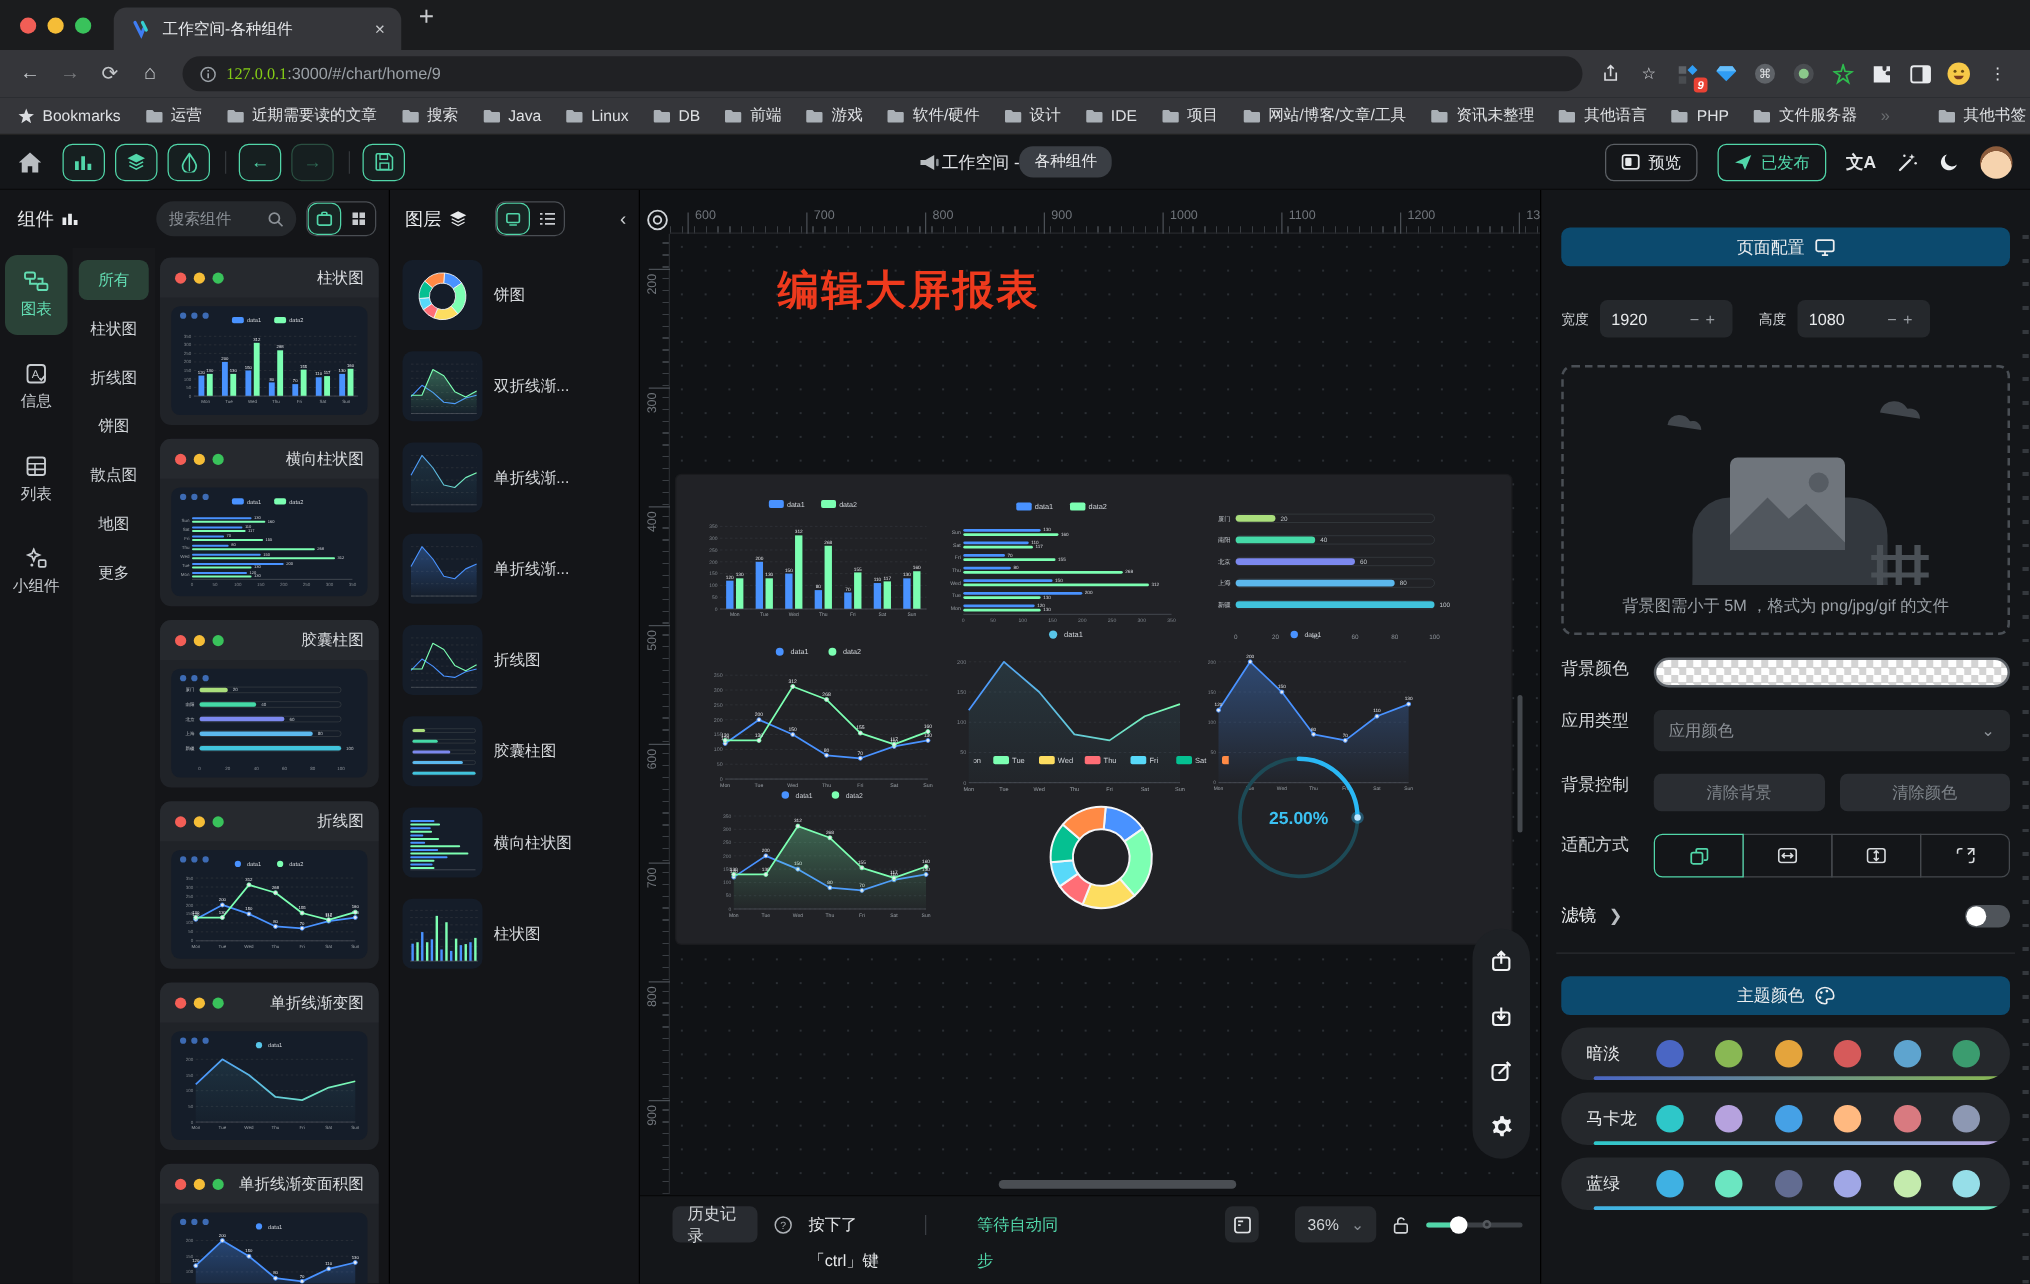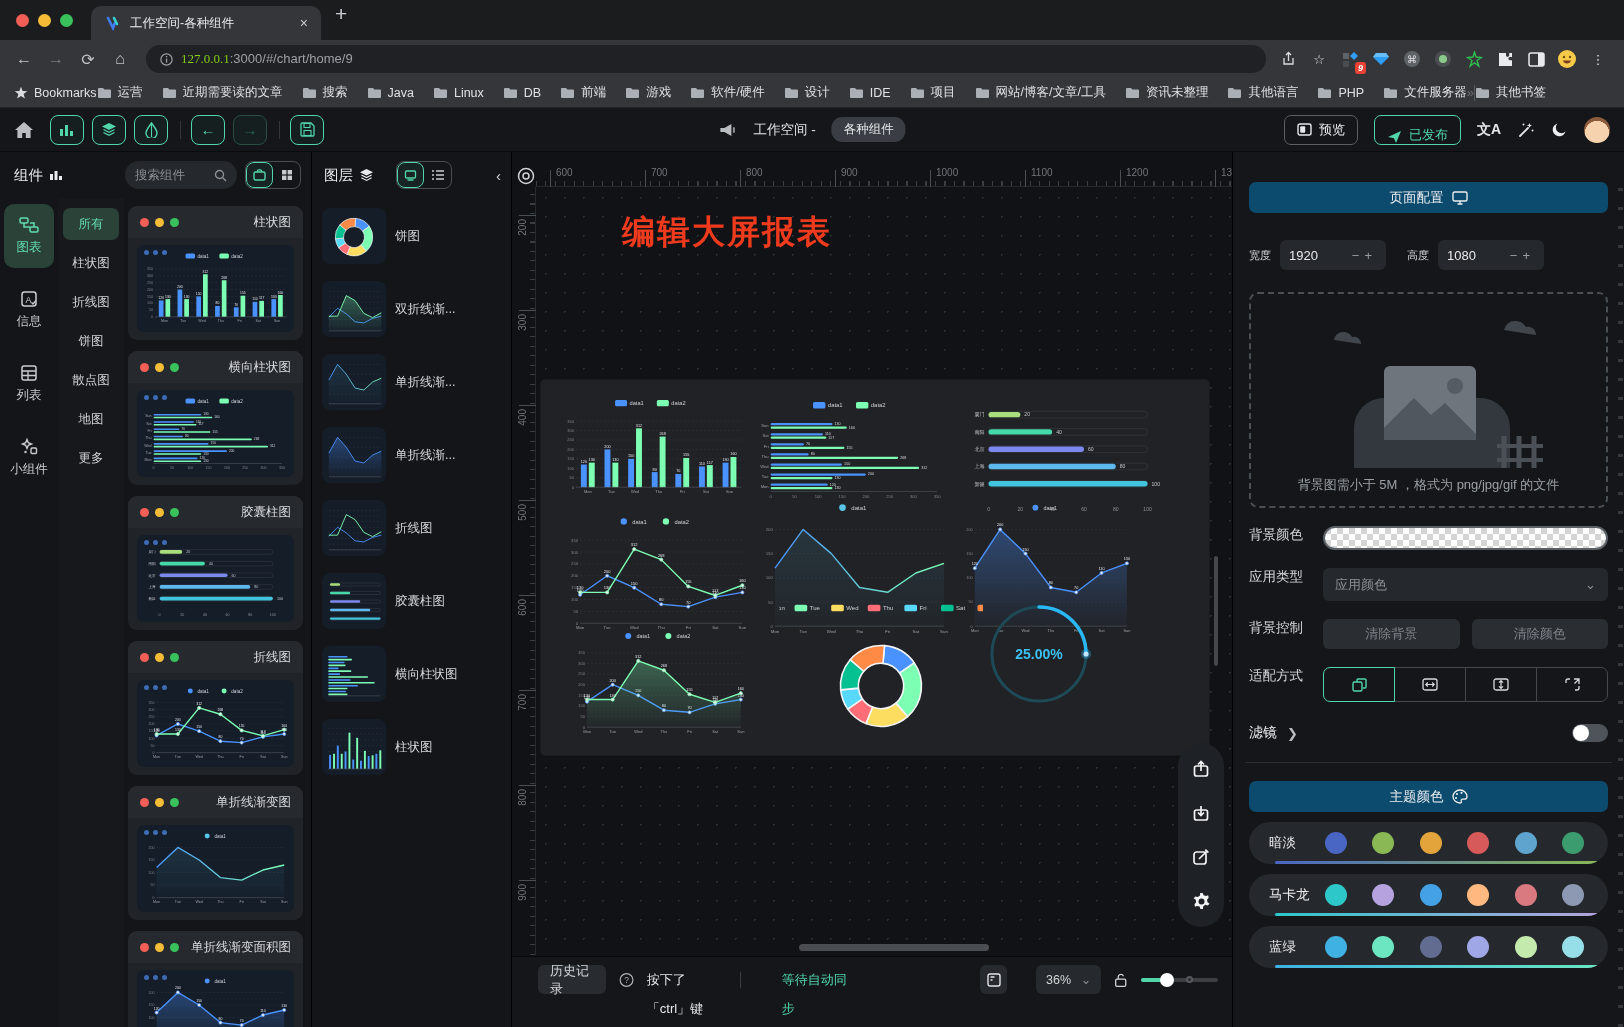--- a/index.html
+++ b/index.html
@@ -22,38 +22,38 @@
   color:#c3c6c9; font-size:16px; border-radius:50%; }
 .navic.dim { color:#77797c; }
 .urlpill { flex:1; height:28px; background:#202124; border-radius:14px; margin:0 8px;
   display:flex; align-items:center; padding:0 14px; gap:8px; }
 .url-text { font-size:13px; color:#9aa0a6; }
 .url-text b { color:#84cc16; font-weight:normal;font-family:Liberation Serif, serif; }
 .exticons { display:flex; align-items:center; gap:11px; padding-right:6px; }
 .extic { position:relative; width:20px; height:20px; display:flex; align-items:center; justify-content:center; color:#dadce0; }
 .badge9 { position:absolute; right:-6px; bottom:-5px; background:#e94234; color:#fff; font-size:9px;
   padding:1px 3px; border-radius:3px; font-weight:bold; }
-.bookmarksbar { height:30px; background:#35363a; display:flex; align-items:center; 
+.bookmarksbar { height:30px; background:#35363a; display:flex; align-items:center; gap:19px;
   padding:0 14px; border-bottom:1px solid #222; }
 .bmitem { display:flex; align-items:center; gap:6px; color:#dfe1e4; font-size:12.5px; white-space:nowrap; }
 .bm-sep { color:#6a6d70; }
 
 .apphdr { height:44px; background:#141619; display:flex; align-items:center; padding:0 14px;
   border-bottom:1px solid #0a0b0c; position:relative; }
 .gbtn { width:34px; height:30px; border:1px solid #51d6a9; border-radius:8px; background:rgba(81,214,169,.05);
   display:flex; align-items:center; justify-content:center; margin-right:8px; color:#51d6a9; }
 .gbtn.dim { border-color:#2a4f41; color:#2e6b55; }
 .hsep { width:1px; height:18px; background:#33373b; margin:0 10px 0 4px; }
-.apphdr-center { position:absolute; left:50%; transform:translateX(-50%); display:flex; align-items:center; gap:16px; }
+.apphdr-center { position:absolute; left:50%; transform:translateX(-50%); display:flex; align-items:center; gap:0; }
 .proj-badge { background:#3a3e44; border-radius:11px; padding:4px 12px; font-size:12.5px; color:#e7e9eb; }
 .apphdr-right { margin-left:auto; display:flex; align-items:center; gap:16px; }
 .btn-preview { height:30px; border:1px solid #5b5f64; border-radius:7px; padding:0 12px;
   display:flex; align-items:center; gap:7px; color:#e7e9eb; font-size:13px; }
 .btn-pub { height:30px; border:1px solid #51d6a9; border-radius:7px; padding:0 12px;
-  display:flex; align-items:flex-end; gap:7px; color:#51d6a9; font-size:13px; }
+  display:flex; align-items:center; gap:7px; color:#51d6a9; font-size:13px; }
 .hdr-ic { color:#e4e6e8; font-size:16px; }
 .avatar { width:26px; height:26px; border-radius:50%; background:radial-gradient(circle at 50% 62%, #f6d3ae 58%, #8c5c3c 60%); }
 
 .main { display:flex; height:875px; }
 .leftsec { width:312px; background:#141518; display:flex; flex-direction:column; border-right:1px solid #000; }
 .lefthdr { height:46px; display:flex; align-items:center; padding:0 10px 0 14px; gap:8px; }
 .paneltitle { font-size:14.5px; color:#e8eaec; display:flex; align-items:center; gap:6px; }
 .searchbox { width:112px; height:28px; background:#25282c; border-radius:14px; display:flex; align-items:center;
   padding:0 10px; gap:6px; color:#8b9096; font-size:12.5px; margin-left:auto; }
 .tgroup { display:flex; border:1px solid #4a4e53; border-radius:8px; overflow:hidden; }

